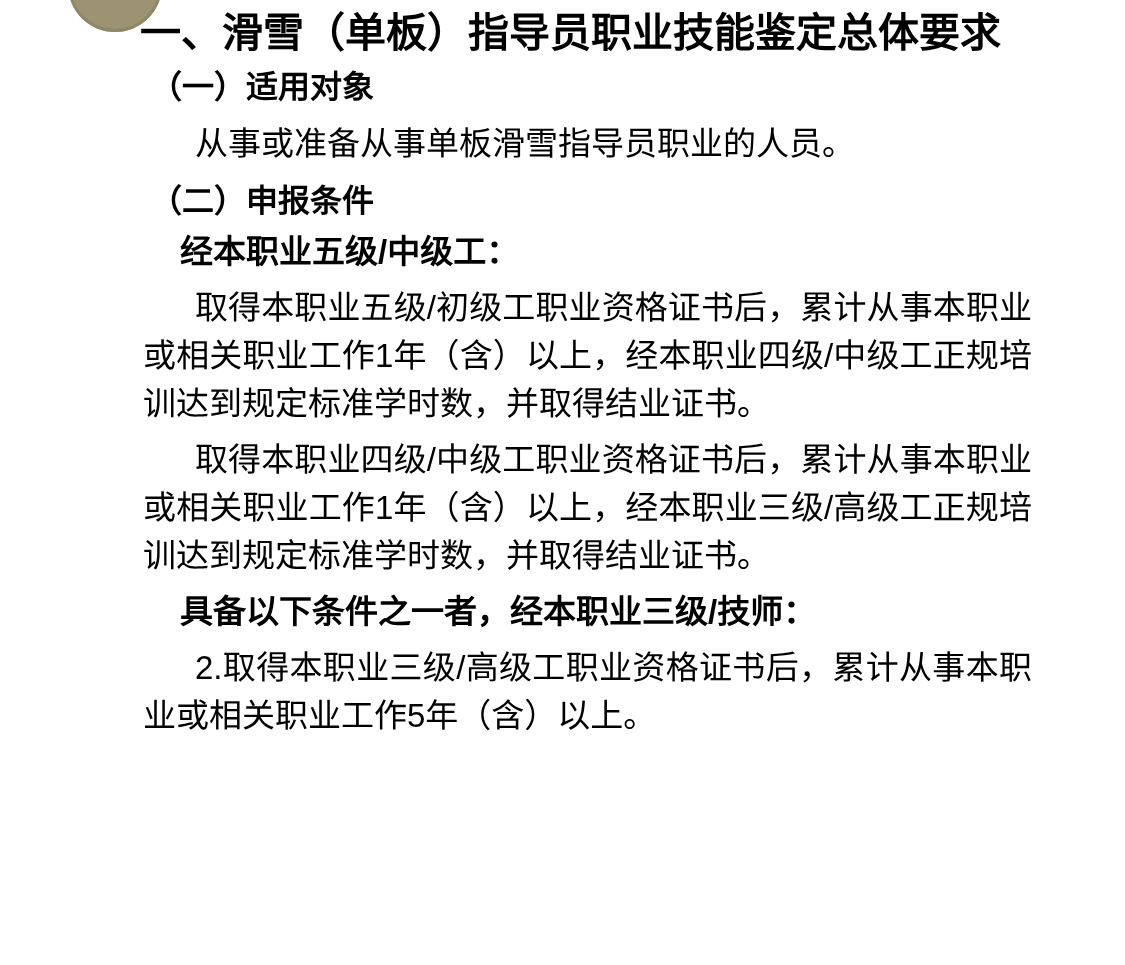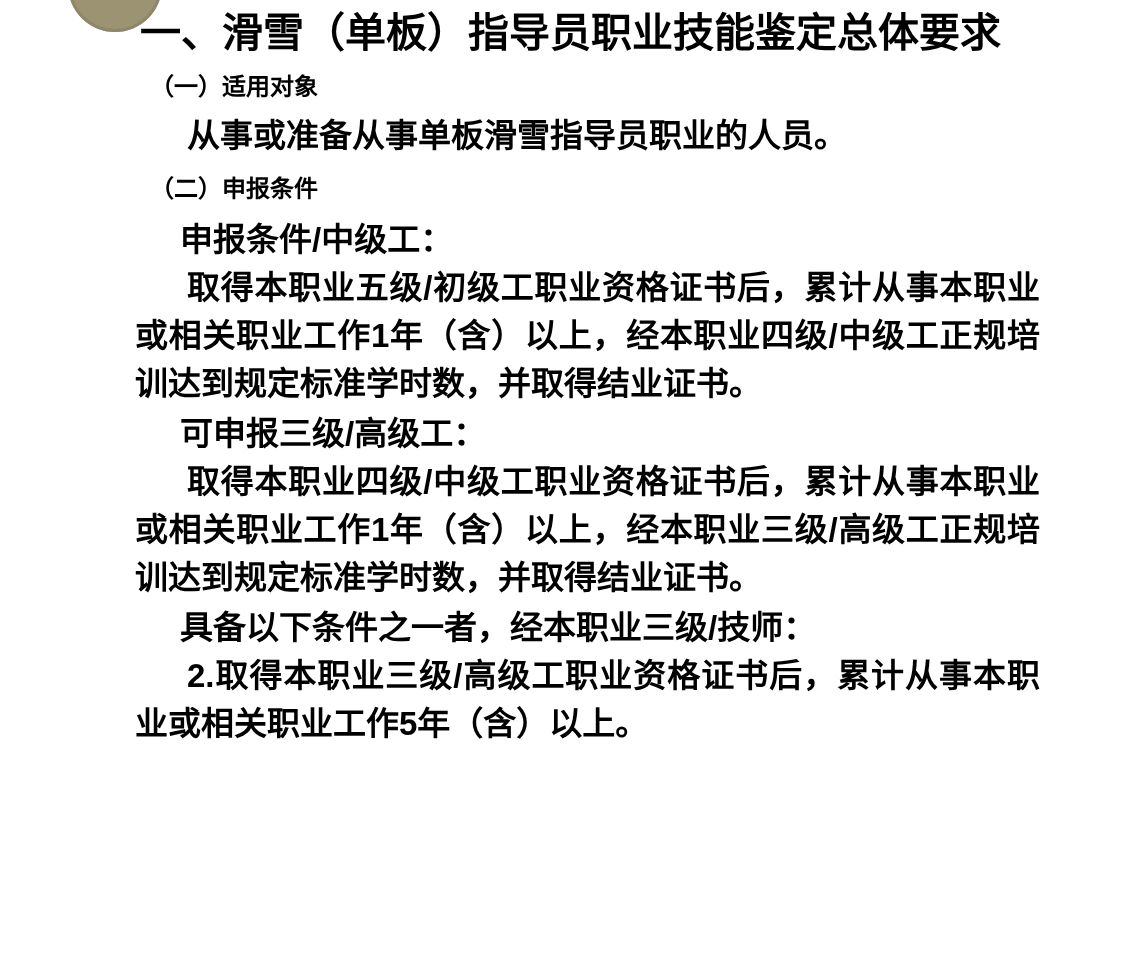--- a/index.html
+++ b/index.html
@@ -48,42 +48,42 @@
   .h1 {
     font-size: 41px;
     line-height: 50px;
     padding-left: 140px;
     padding-right: 80px;
     margin: 0;
     font-weight: bold;
   }
   
   .h2 {
-    font-size: 24px;
+    font-size: 32px;
     line-height: 50px;
     padding-left: 150px;
     margin: 4px 0 0 0;
     font-weight: bold;
   }
   
   .h3 {
     font-size: 33px;
     line-height: 48px;
     padding-left: 180px;
     margin: 2px 0 0 0;
     font-weight: bold;
   }
   
   .p {
     font-size: 33px;
     line-height: 48px;
     padding-left: 135px;
     padding-right: 85px;
-    margin: 0;
-    font-weight: bold;
+    margin: 8px;
+    font-weight: normal;
     text-align: justify;
     text-justify: inter-ideograph;
   }
   .p.indent {
     text-indent: 52px;
   }
 </style>
 </head>
 <body>
 
@@ -94,23 +94,22 @@
   <div class="doc-body">
 
     <h1 class="line h1">一、滑雪（单板）指导员职业技能鉴定总体要求</h1>
 
     <h2 class="line h2">（一）适用对象</h2>
     <p class="line p indent">从事或准备从事单板滑雪指导员职业的人员。</p>
 
     <h2 class="line h2">（二）申报条件</h2>
 
 
-    <h3 class="line h3">申报条件/中级工：</h3>
+    <h3 class="line h3">经本职业五级/中级工：</h3>
     <p class="line p indent">取得本职业五级/初级工职业资格证书后，累计从事本职业或相关职业工作1年（含）以上，经本职业四级/中级工正规培训达到规定标准学时数，并取得结业证书。</p>
 
-    <h3 class="line h3">可申报三级/高级工：</h3>
     <p class="line p indent">取得本职业四级/中级工职业资格证书后，累计从事本职业或相关职业工作1年（含）以上，经本职业三级/高级工正规培训达到规定标准学时数，并取得结业证书。</p>
 
     <h3 class="line h3">具备以下条件之一者，经本职业三级/技师：</h3>
     <p class="line p indent">2.取得本职业三级/高级工职业资格证书后，累计从事本职业或相关职业工作5年（含）以上。</p>
 
   </div>
 </div>
 
 </body></html>

